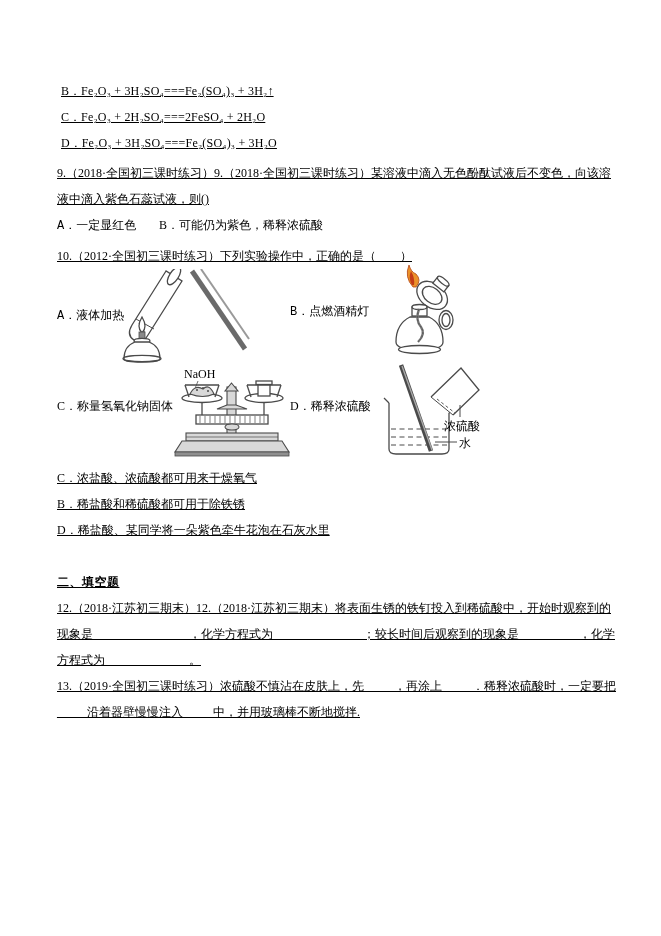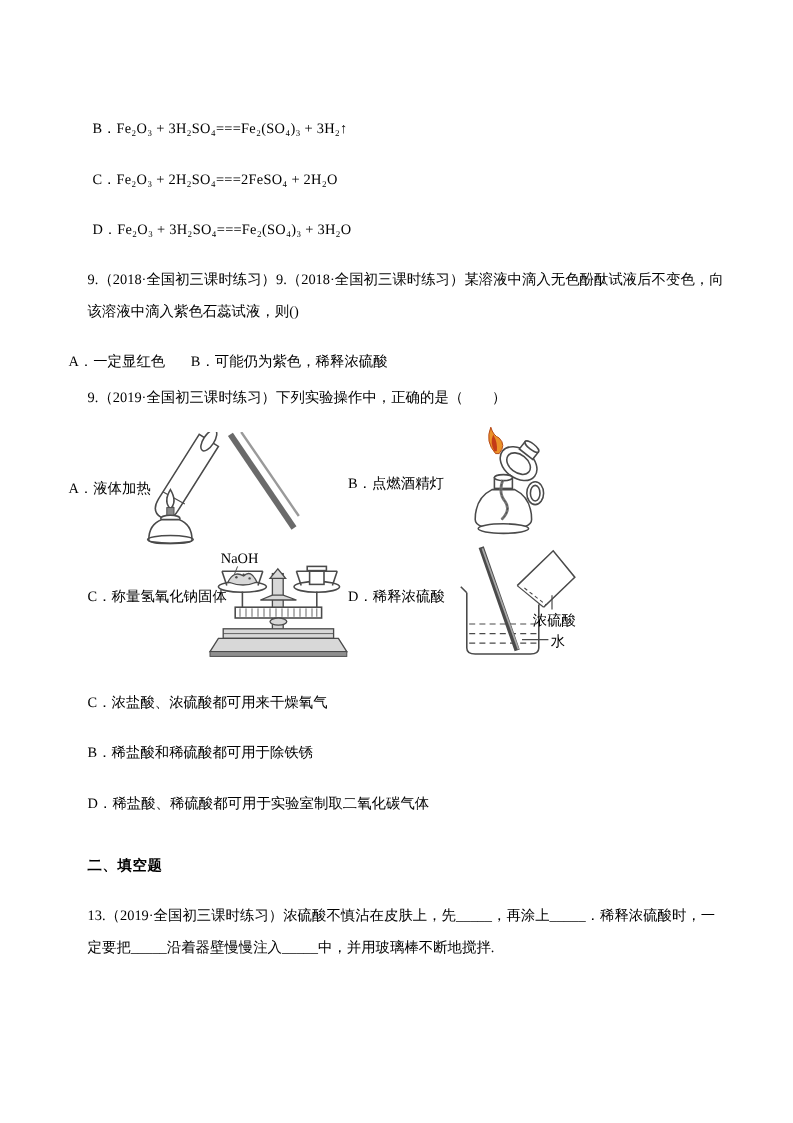--- a/index.html
+++ b/index.html
@@ -6,28 +6,28 @@
   .page{
     position:relative;
     width:661px;height:936px;
     background:#ffffff;color:#000;
     font-family:"Liberation Serif","DejaVu Serif",serif;
     font-size:12px;line-height:26px;
     box-sizing:border-box;
     padding:78px 40px 0 57px;
     overflow:hidden;
   }
-  p{margin:16px;}
+  p{margin:0;text-decoration:underline;}
   .eq-line{padding-left:4px;white-space:nowrap;}
   .eq-formula{letter-spacing:.2px;}
   .stem{white-space:pre-line;overflow-wrap:anywhere;}
   .mt4{margin-top:4px;}
-  .opt-col{display:inline-block;width:102px;}
+  .opt-col{display:inline-block;width:102px;font-family:Liberation Mono, monospace;}
   .fig-row{position:relative;}
-  .row1{height:96px;}
+  .row1{height:96px;font-family:Liberation Mono, monospace;}
   .row2{height:100px;}
   .fig-label{position:absolute;white-space:nowrap;}
   .fig-svg{position:absolute;}
   .sec-title{font-weight:bold;margin-top:26px;letter-spacing:.5px;}
   .sketch{stroke:#4a4a4a;fill:none;stroke-width:1.3;}
   .sketch-fill{stroke:#4a4a4a;fill:#ffffff;stroke-width:1.3;}
   .sketch-gray{stroke:#4a4a4a;fill:#d8d8d8;stroke-width:1.1;}
   svg text{font-family:"Liberation Serif","DejaVu Serif",serif;fill:#000;}
 </style>
 </head>
@@ -39,21 +39,21 @@
     <p class="eq-line"><span>B．</span><span class="eq-formula">Fe₂O₃ + 3H₂SO₄===Fe₂(SO₄)₃ + 3H₂↑</span></p>
     <p class="eq-line"><span>C．</span><span class="eq-formula">Fe₂O₃ + 2H₂SO₄===2FeSO₄ + 2H₂O</span></p>
     <p class="eq-line"><span>D．</span><span class="eq-formula">Fe₂O₃ + 3H₂SO₄===Fe₂(SO₄)₃ + 3H₂O</span></p>
   </div>
 
   <p class="stem mt4">9.（2018·全国初三课时练习）9.（2018·全国初三课时练习）某溶液中滴入无色酚酞试液后不变色，向该溶液中滴入紫色石蕊试液，则()</p>
   <div>
     <span class="opt-col">A．一定显红色</span><span>B．可能仍为紫色，稀释浓硫酸</span>
   </div>
 
-  <p class="stem mt4">9.（2019·全国初三课时练习）下列实验操作中，正确的是（　　）</p>
+  <p class="stem mt4">10.（2012·全国初三课时练习）下列实验操作中，正确的是（　　）</p>
 
   <div class="fig-row row1">
     <span class="fig-label" style="left:0;top:34px">A．液体加热</span>
 
     <svg class="fig-svg" style="left:45px;top:0" width="150" height="94" viewBox="0 0 150 94">
       <line x1="90" y1="2" x2="143" y2="80" stroke="#6a6a6a" stroke-width="5"></line>
       <line x1="99" y1="0" x2="147" y2="70" stroke="#9a9a9a" stroke-width="2"></line>
       <path class="sketch-fill" d="M64,2 L30,56 Q24,66 32,71 Q40,76 46,66 L80,12 Z"></path>
       <ellipse cx="72" cy="7" rx="10" ry="4.5" transform="rotate(-57 72 7)" class="sketch-fill"></ellipse>
       <path d="M34,50 L52,60" stroke="#4a4a4a" stroke-width="1"></path>
@@ -81,21 +81,21 @@
       <rect x="30" y="44" width="15" height="9" class="sketch-fill"></rect>
       <ellipse cx="37.5" cy="44" rx="7.5" ry="2.5" class="sketch-fill"></ellipse>
       <path class="sketch-fill" d="M14,79 Q14,61 28,54 L47,54 Q61,61 61,79 Q61,87 37.5,87 Q14,87 14,79 Z"></path>
       <path d="M37,46 Q33,57 39,64 Q44,71 36,79" stroke="#777" stroke-width="2.4" fill="none"></path>
       <path d="M37,46 Q33,57 39,64 Q44,71 36,79" stroke="#4a4a4a" stroke-width="0.8" fill="none" stroke-dasharray="2,1.5"></path>
       <ellipse cx="37.5" cy="86.5" rx="21" ry="4" class="sketch-fill"></ellipse>
     </svg>
   </div>
 
   <div class="fig-row row2">
-    <span class="fig-label" style="left:16px;top:28px">C．称量氢氧化钠固体</span>
+    <span class="fig-label" style="left:0;top:28px">C．称量氢氧化钠固体</span>
 
     <svg class="fig-svg" style="left:115px;top:0" width="120" height="92" viewBox="0 0 120 92">
       <text x="12" y="13" font-size="12">NaOH</text>
       <line x1="26" y1="16" x2="22" y2="26" stroke="#4a4a4a" stroke-width="0.8"></line>
       <rect x="55" y="22" width="9" height="52" class="sketch-gray"></rect>
       <path class="sketch-gray" d="M59.5,18 L53,26 L66,26 Z"></path>
       <path class="sketch-gray" d="M55,40 L45,44 L75,44 L64,40 Z"></path>
       <ellipse cx="30" cy="33" rx="20" ry="4.5" class="sketch-fill"></ellipse>
       <path class="sketch-gray" d="M18,29 Q23,19 31,24 Q37,18 42,29 Q31,34 18,29 Z"></path>
       <circle cx="25" cy="25" r="1" fill="#4a4a4a"></circle>
@@ -156,21 +156,22 @@
       </g>
       <line x1="93" y1="44" x2="93" y2="56" stroke="#4a4a4a" stroke-width="1"></line>
       <text x="77" y="69" font-size="12">浓硫酸</text>
       <line x1="68" y1="81" x2="90" y2="81" stroke="#4a4a4a" stroke-width="1"></line>
       <text x="92" y="86" font-size="12">水</text>
     </svg>
   </div>
 
   <p>C．浓盐酸、浓硫酸都可用来干燥氧气</p>
   <p>B．稀盐酸和稀硫酸都可用于除铁锈</p>
-  <p>D．稀盐酸、稀硫酸都可用于实验室制取二氧化碳气体</p>
+  <p>D．稀盐酸、某同学将一朵紫色牵牛花泡在石灰水里</p>
 
   <p class="sec-title">二、填空题</p>
 
+  <p class="stem">12.（2018·江苏初三期末）12.（2018·江苏初三期末）将表面生锈的铁钉投入到稀硫酸中，开始时观察到的现象是________________，化学方程式为_______________；较长时间后观察到的现象是__________，化学方程式为______________。</p>
 
   <p class="stem">13.（2019·全国初三课时练习）浓硫酸不慎沾在皮肤上，先_____，再涂上_____．稀释浓硫酸时，一定要把_____沿着器壁慢慢注入_____中，并用玻璃棒不断地搅拌.</p>
 
 
 </div>
 
 </body></html>

